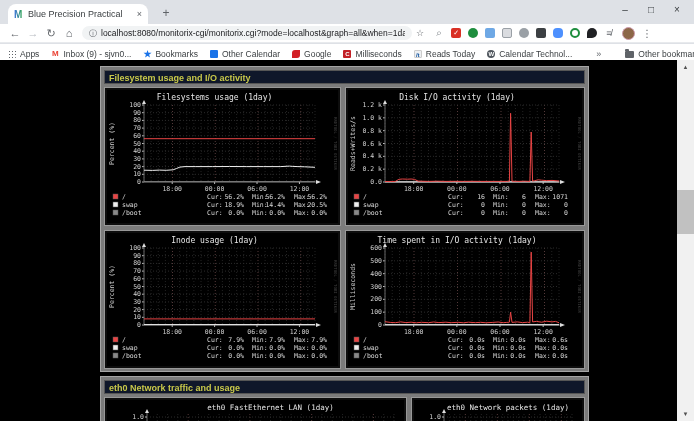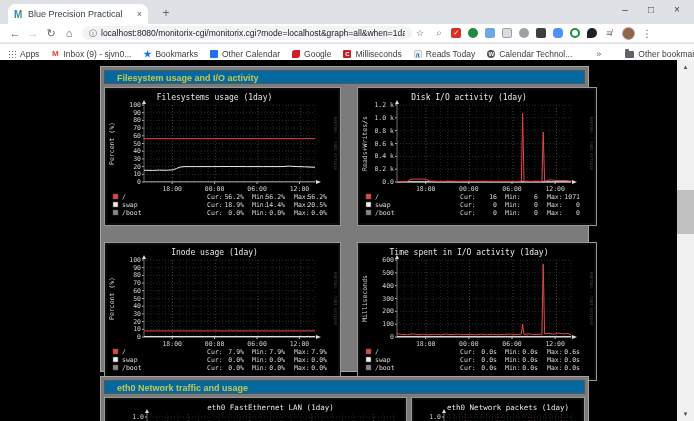--- a/index.html
+++ b/index.html
@@ -71,23 +71,23 @@
   .scrollbar { position:absolute; right:0; top:0; width:17px; height:361px; background:#f1f1f1; }
   .sb-arrow { position:absolute; left:0; width:17px; height:14px; text-align:center; font-size:6px;
               color:#505050; line-height:14px; }
   .sb-up { top:0; } .sb-down { bottom:0; }
   .sb-thumb { position:absolute; left:0; top:130px; width:17px; height:44px; background:#c1c1c1; }
 
   .mx-table { position:absolute; left:100px; width:489px; background:#7b7b7b;
               border:1px solid #a5a5a5; padding:3px; }
   .mx-t1 { top:6px; height:306px; }
   .mx-t2 { top:316px; height:53px; overflow:hidden; }
-  .mx-header { height:14px; background:#0369a1; color:#c8c84a; font-weight:bold; font-size:9px;
-               line-height:14px; padding:0 12px; border:1px solid #565656; }
-  .mx-grid { margin-top:3px; display:grid; grid-template-columns:237px 240px; gap:16px; }
+  .mx-header { height:14px; background:#0f172a; color:#c8c84a; font-weight:bold; font-size:9px;
+               line-height:14px; padding:0 4px; border:1px solid #565656; }
+  .mx-grid { margin-top:3px; display:grid; grid-template-columns:237px 240px; gap:4px; }
   .mx-grid2 { margin-top:3px; display:grid; grid-template-columns:303px 174px; gap:4px; }
   .gpanel { border:1px solid #989898; background:#0d0d0d; padding:2px 2px; height:139px; overflow:hidden; }
   .gpanel2 { border:1px solid #989898; background:#0d0d0d; padding:2px 2px; height:70px; overflow:hidden; }
 </style>
 </head>
 <body>
 
 <div class="window">
 
   <div class="tabstrip">

